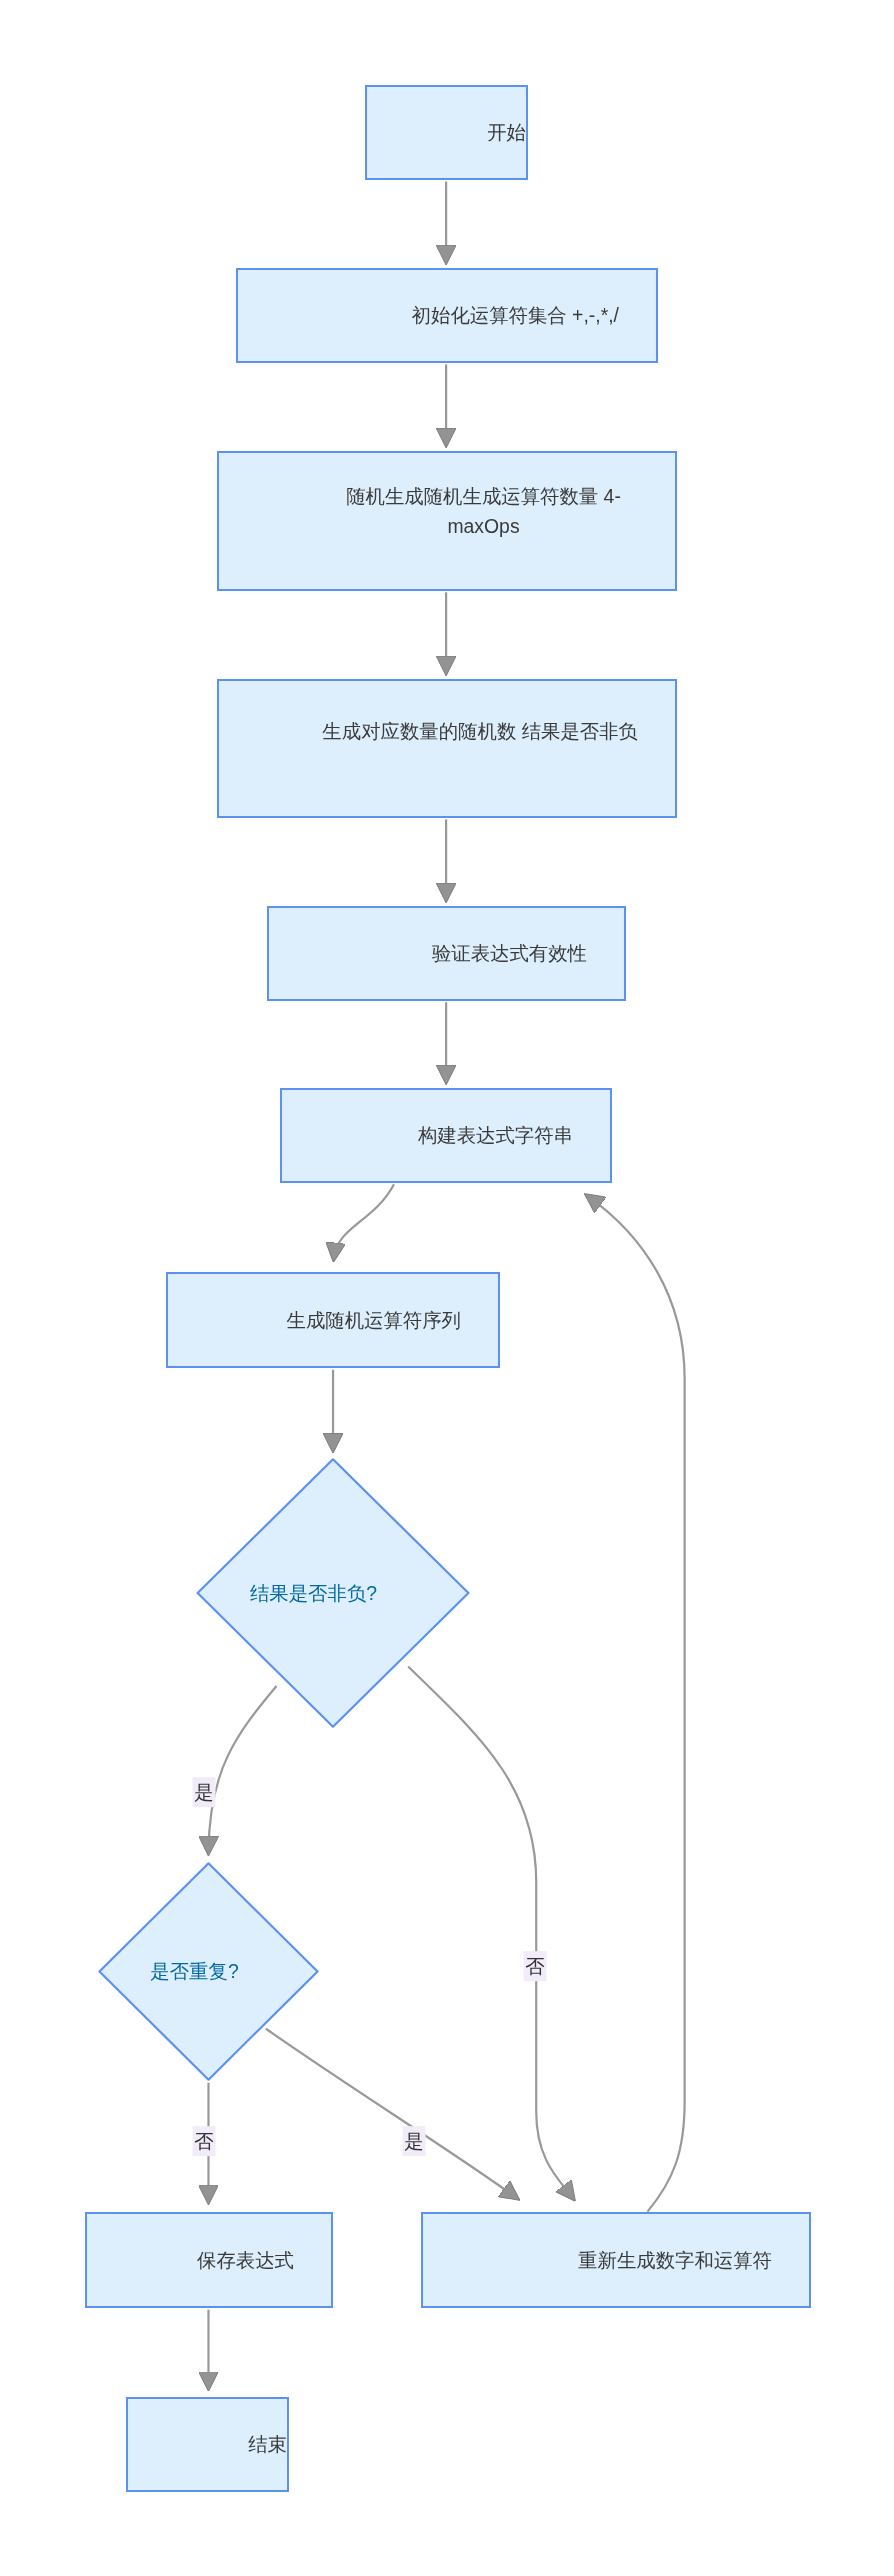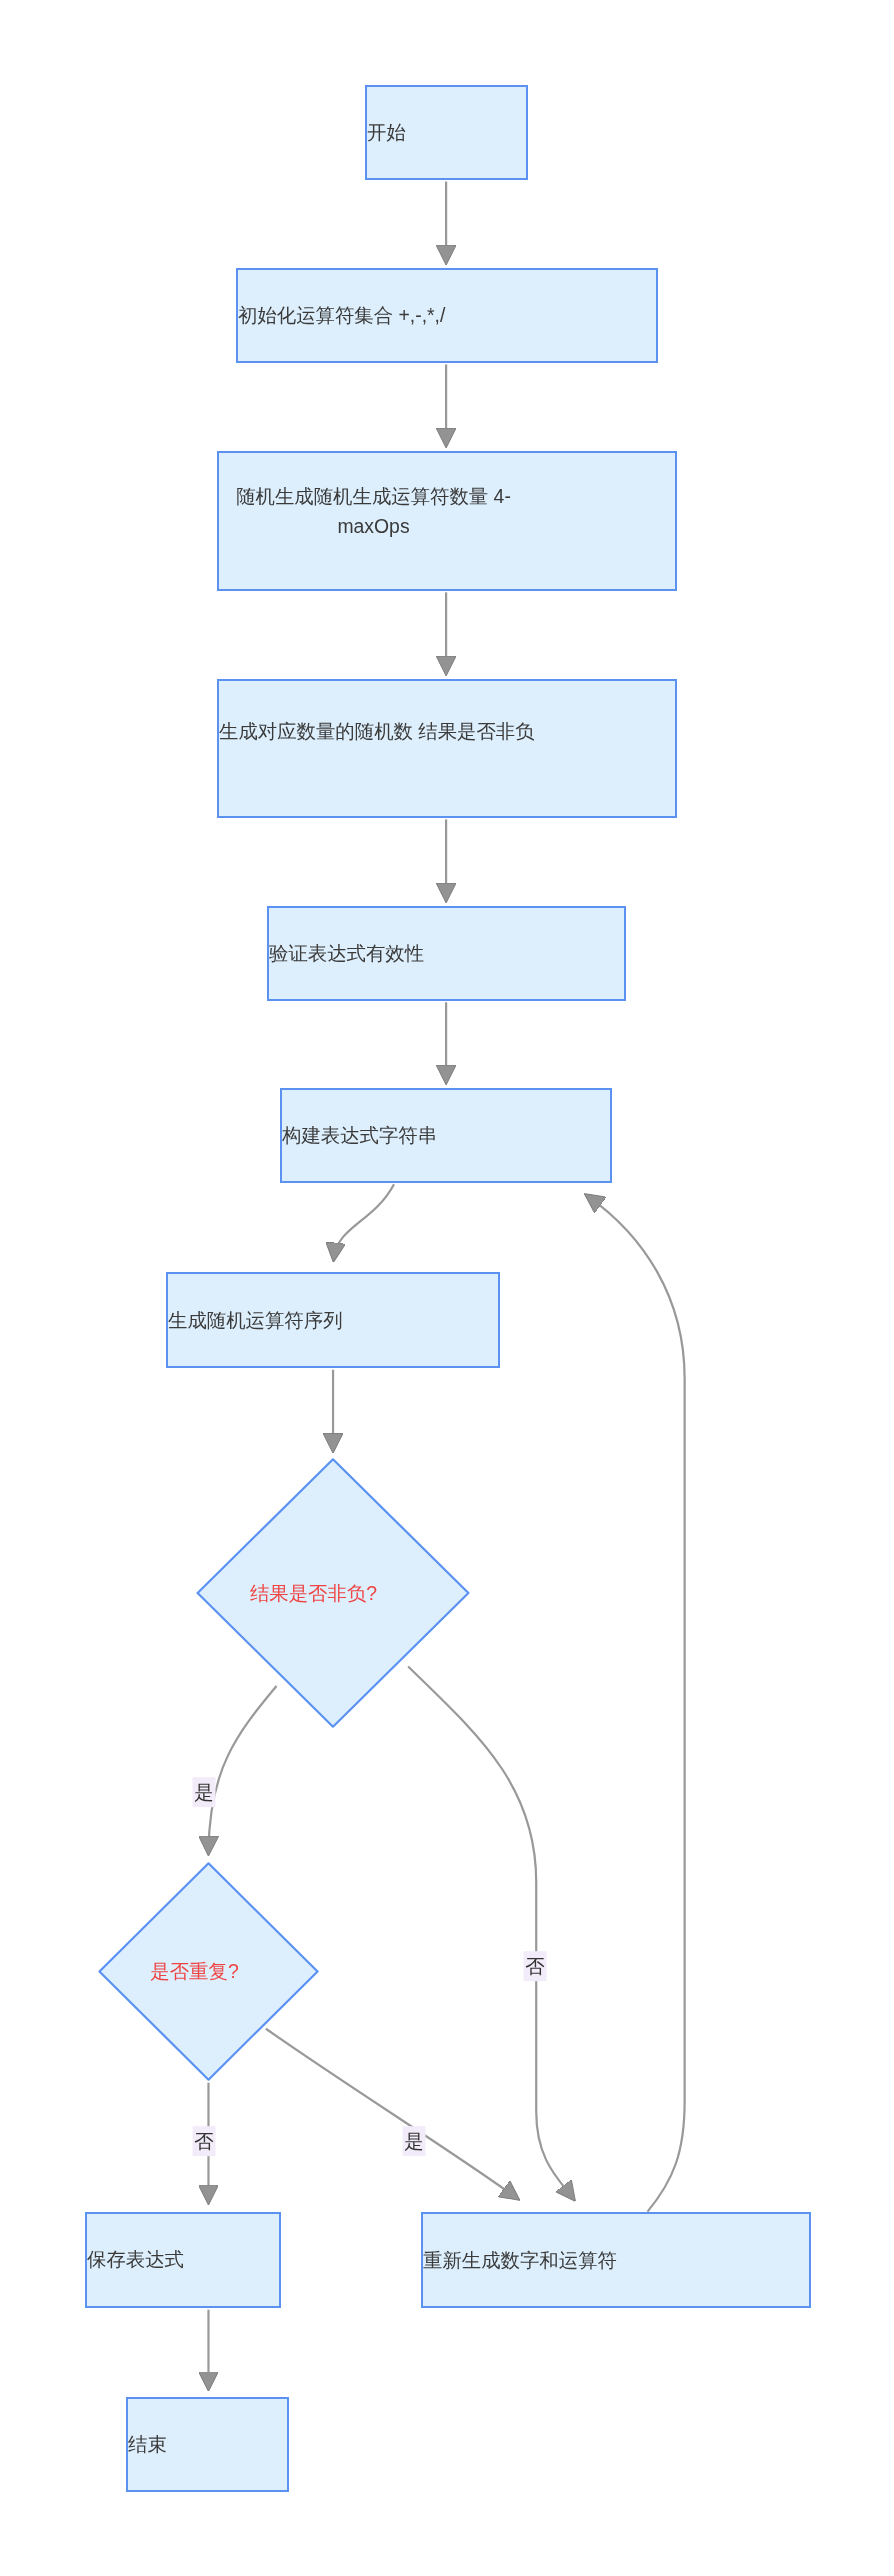--- a/index.html
+++ b/index.html
@@ -3,33 +3,33 @@
 <meta charset="utf-8">
 <style>
   html,body{margin:0;padding:0;background:#ffffff;}
   .canvas{
     position:relative;width:894px;height:2576px;background:#ffffff;
     font-family:"Liberation Sans","DejaVu Sans",sans-serif;overflow:hidden;
   }
   svg.edges{position:absolute;left:0;top:0;z-index:1;}
   .node{
     position:absolute;z-index:2;box-sizing:border-box;
-    display:flex;align-items:center;justify-content:flex-start;
+    display:flex;align-items:center;justify-content:flex-end;
     background:#ddeffd;border:2.2px solid #5b92f2;
     color:#3a3a3a;font-size:19.4px;line-height:1.55;text-align:center;
   }
   .node.pad-r{padding-right:37px;}
   .node .lbl{display:inline-block;}
   .node .lbl.wrap{max-width:309px;}
   .diamond{position:absolute;z-index:2;}
   .diamond svg{display:block;}
   .diamond .dlabel{
     position:absolute;left:0;top:0;right:0;bottom:0;
     display:flex;align-items:center;justify-content:center;
-    color:#ef4444;font-size:19.4px;text-align:center;
+    color:#0369a1;font-size:19.4px;text-align:center;
   }
   .diamond .dlabel.pad-r{padding-right:39px;}
   .elabel{
     position:absolute;z-index:3;transform:translate(-50%,-50%);
     background:#f2ecfa;color:#333333;font-size:19.4px;line-height:1.25;
     padding:2.7px 1.8px;white-space:nowrap;
   }
 </style>
 </head>
 <body>
@@ -94,21 +94,21 @@
     <div class="dlabel pad-r">结果是否非负?</div>
   </div>
 
   <div class="diamond" style="left:98px;top:1862px;width:221px;height:219px;">
     <svg width="221" height="219" viewBox="0 0 250 248">
       <polygon points="125,1.5 248.5,124 125,246.5 1.5,124" fill="#ddeffd" stroke="#5b92f2" stroke-width="2.5" stroke-linejoin="round"></polygon>
     </svg>
     <div class="dlabel" style="padding-right:28px;">是否重复?</div>
   </div>
 
-  <div class="node pad-r" style="left:85px;top:2212px;width:196px;height:96px;font-family:Liberation Serif, serif;">
+  <div class="node pad-r" style="left:85px;top:2212px;width:248px;height:96px;">
     <span class="lbl">保存表达式</span>
   </div>
 
   <div class="node pad-r" style="left:421px;top:2212px;width:390px;height:96px;">
     <span class="lbl">重新生成数字和运算符</span>
   </div>
 
   <div class="node" style="left:126px;top:2397px;width:163px;height:95px;">
     <span class="lbl">结束</span>
   </div>

